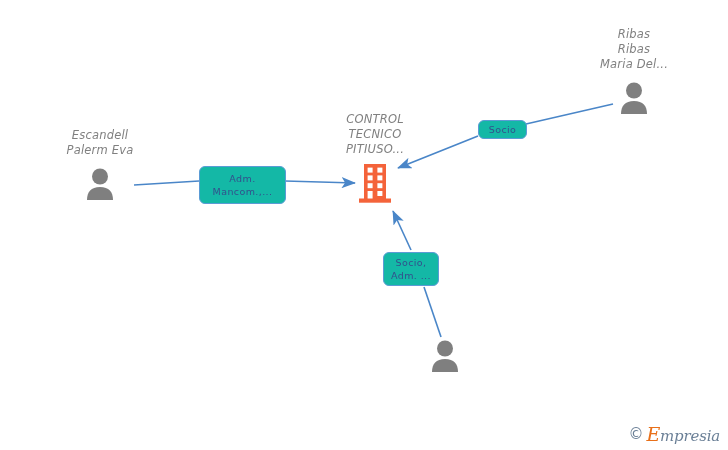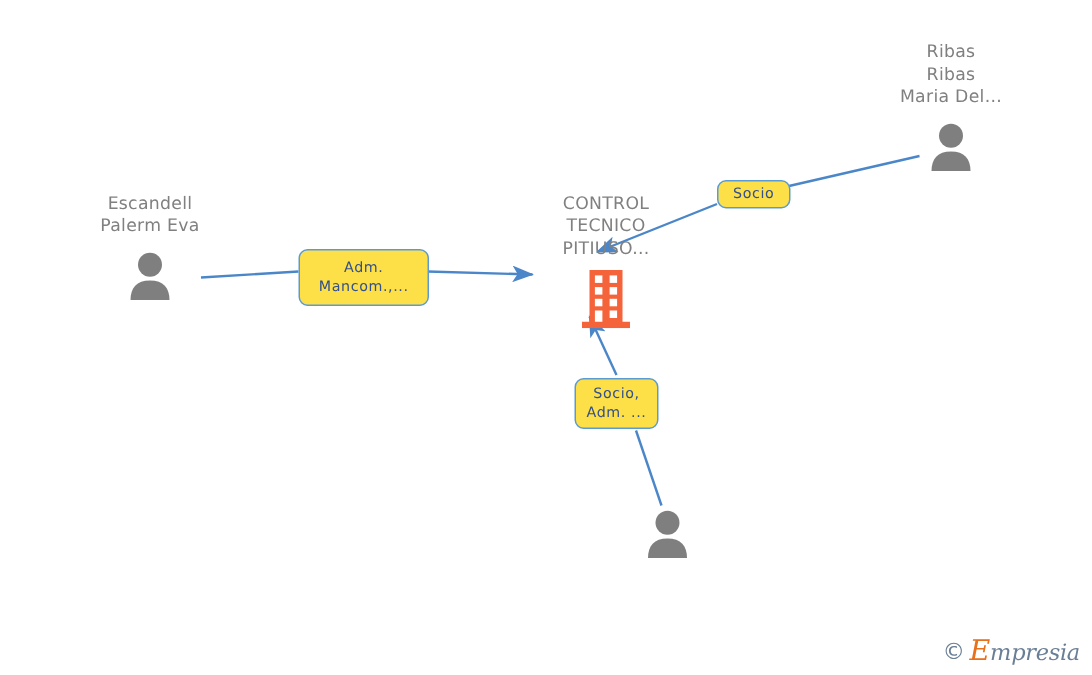--- a/index.html
+++ b/index.html
@@ -29,36 +29,37 @@
   .node {
     position: absolute;
     text-align: center;
   }
   .node-label {
     font-size: 11.5px;
     line-height: 15px;
     color: #808080;
     white-space: pre-line;
     letter-spacing: 0.2px;
+    font-style: italic;
   }
   .node-label.company {
     color: #808080;
     font-weight: normal;
   }
   .icon-wrap {
     display: flex;
     justify-content: center;
     align-items: flex-end;
   }
 
   
   .rel-box {
     position: absolute;
     box-sizing: border-box;
-    background: #fde047;
+    background: #14b8a6;
     border: 1.3px solid #5b9bd5;
     border-radius: 6px;
     color: #33508c;
     font-size: 9.5px;
     line-height: 13px;
     letter-spacing: 0.4px;
     display: flex;
     flex-direction: column;
     align-items: center;
     justify-content: center;
@@ -111,21 +112,21 @@
     <line x1="134" y1="185" x2="199" y2="181" stroke="#4a86c8" stroke-width="1.6"></line>
     <line x1="285" y1="181" x2="355" y2="183" stroke="#4a86c8" stroke-width="1.6" marker-end="url(#arrowhead)"></line>
 
     <line x1="613" y1="104" x2="526" y2="124" stroke="#4a86c8" stroke-width="1.6"></line>
     <line x1="478" y1="136" x2="398" y2="168" stroke="#4a86c8" stroke-width="1.6" marker-end="url(#arrowhead)"></line>
 
     <line x1="441" y1="337" x2="424" y2="287" stroke="#4a86c8" stroke-width="1.6"></line>
     <line x1="411" y1="250" x2="393" y2="211" stroke="#4a86c8" stroke-width="1.6" marker-end="url(#arrowhead)"></line>
   </svg>
 
-  <div class="node" style="left:349px; top:112px; width:110px;margin-top:16px;">
+  <div class="node" style="left:320px; top:112px; width:110px;">
     <div class="node-label company">CONTROL
 TECNICO
 PITIUSO...</div>
     <div class="icon-wrap" style="height:42px; margin-top:5px;">
       <svg width="32" height="42" viewBox="0 0 32 42" xmlns="http://www.w3.org/2000/svg">
         <rect x="5" y="2" width="22" height="35" fill="#f4633a"></rect>
         <rect x="0" y="36.5" width="32" height="4.2" fill="#f4633a"></rect>
         <rect x="8.6" y="5.6" width="5" height="5" fill="#ffffff"></rect>
         <rect x="18.4" y="5.6" width="5" height="5" fill="#ffffff"></rect>
         <rect x="8.6" y="13.4" width="5" height="5" fill="#ffffff"></rect>

